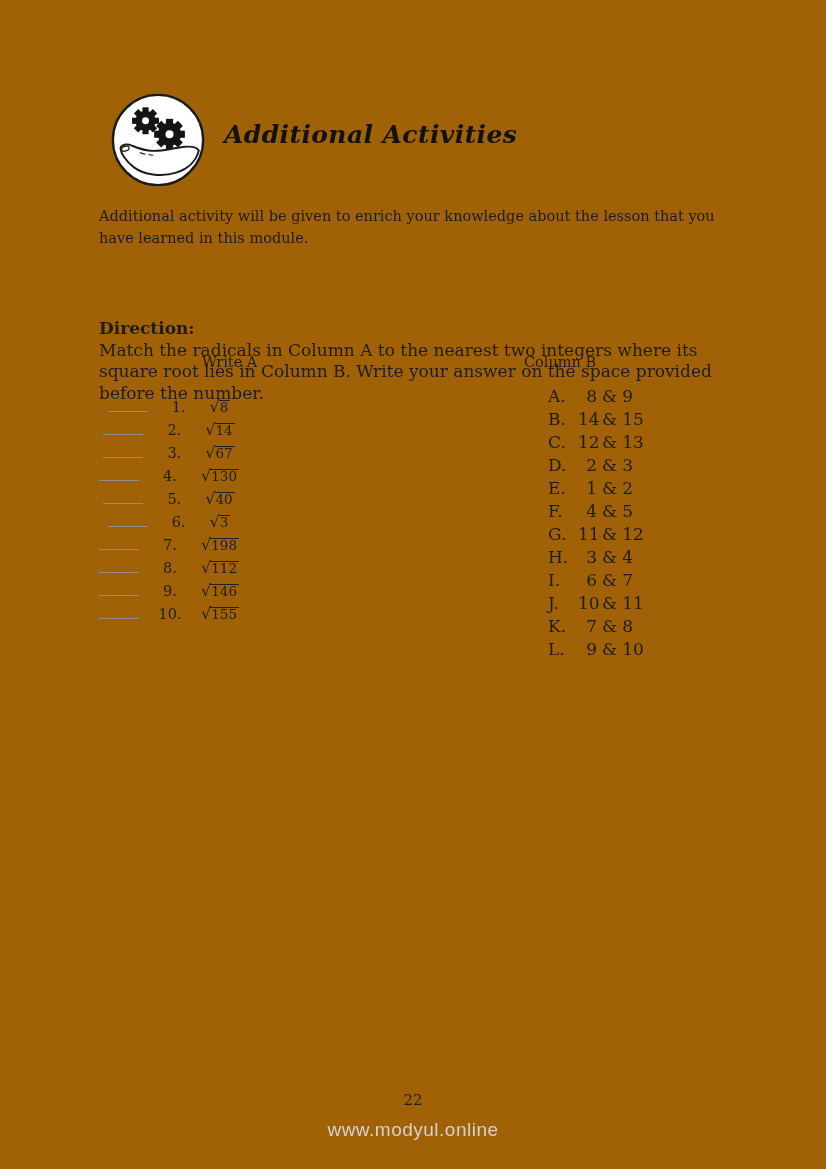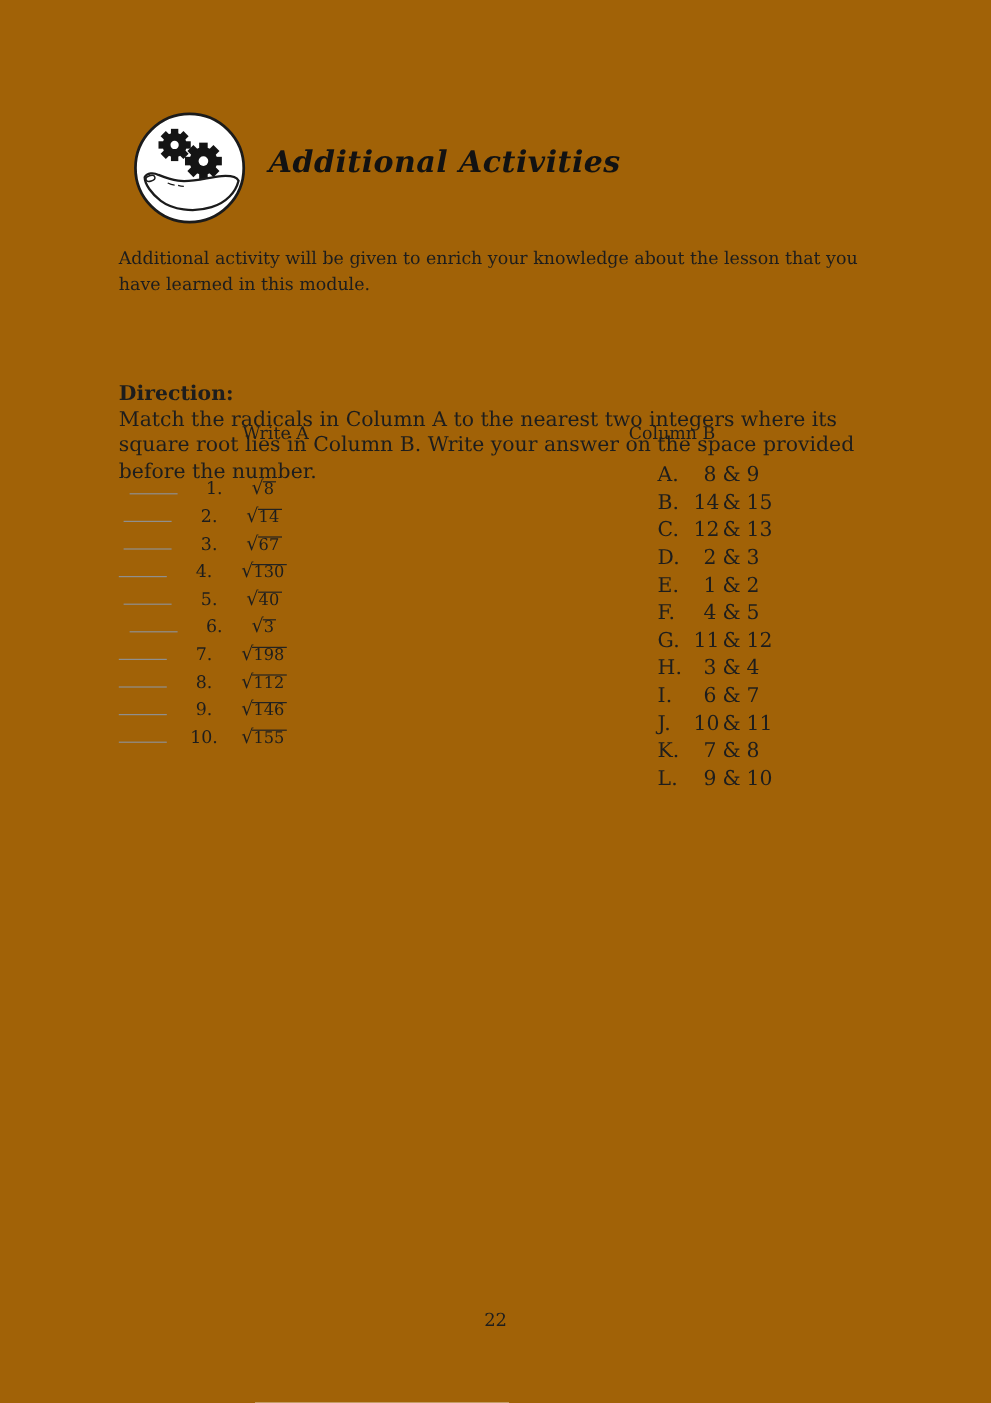--- a/index.html
+++ b/index.html
@@ -118,14 +118,15 @@
     <div class="row-b"><span class="letter">F.</span><span class="low">4</span><span class="amp">&amp;</span><span class="high">5</span></div>
     <div class="row-b"><span class="letter">G.</span><span class="low">11</span><span class="amp">&amp;</span><span class="high">12</span></div>
     <div class="row-b"><span class="letter">H.</span><span class="low">3</span><span class="amp">&amp;</span><span class="high">4</span></div>
     <div class="row-b"><span class="letter">I.</span><span class="low">6</span><span class="amp">&amp;</span><span class="high">7</span></div>
     <div class="row-b"><span class="letter">J.</span><span class="low">10</span><span class="amp">&amp;</span><span class="high">11</span></div>
     <div class="row-b"><span class="letter">K.</span><span class="low">7</span><span class="amp">&amp;</span><span class="high">8</span></div>
     <div class="row-b"><span class="letter">L.</span><span class="low">9</span><span class="amp">&amp;</span><span class="high">10</span></div>
   </div>
 
   <div class="page-number">22</div>
+  <div class="watermark">www.modyul.online</div>
 
 </div>
 
 </body></html>

